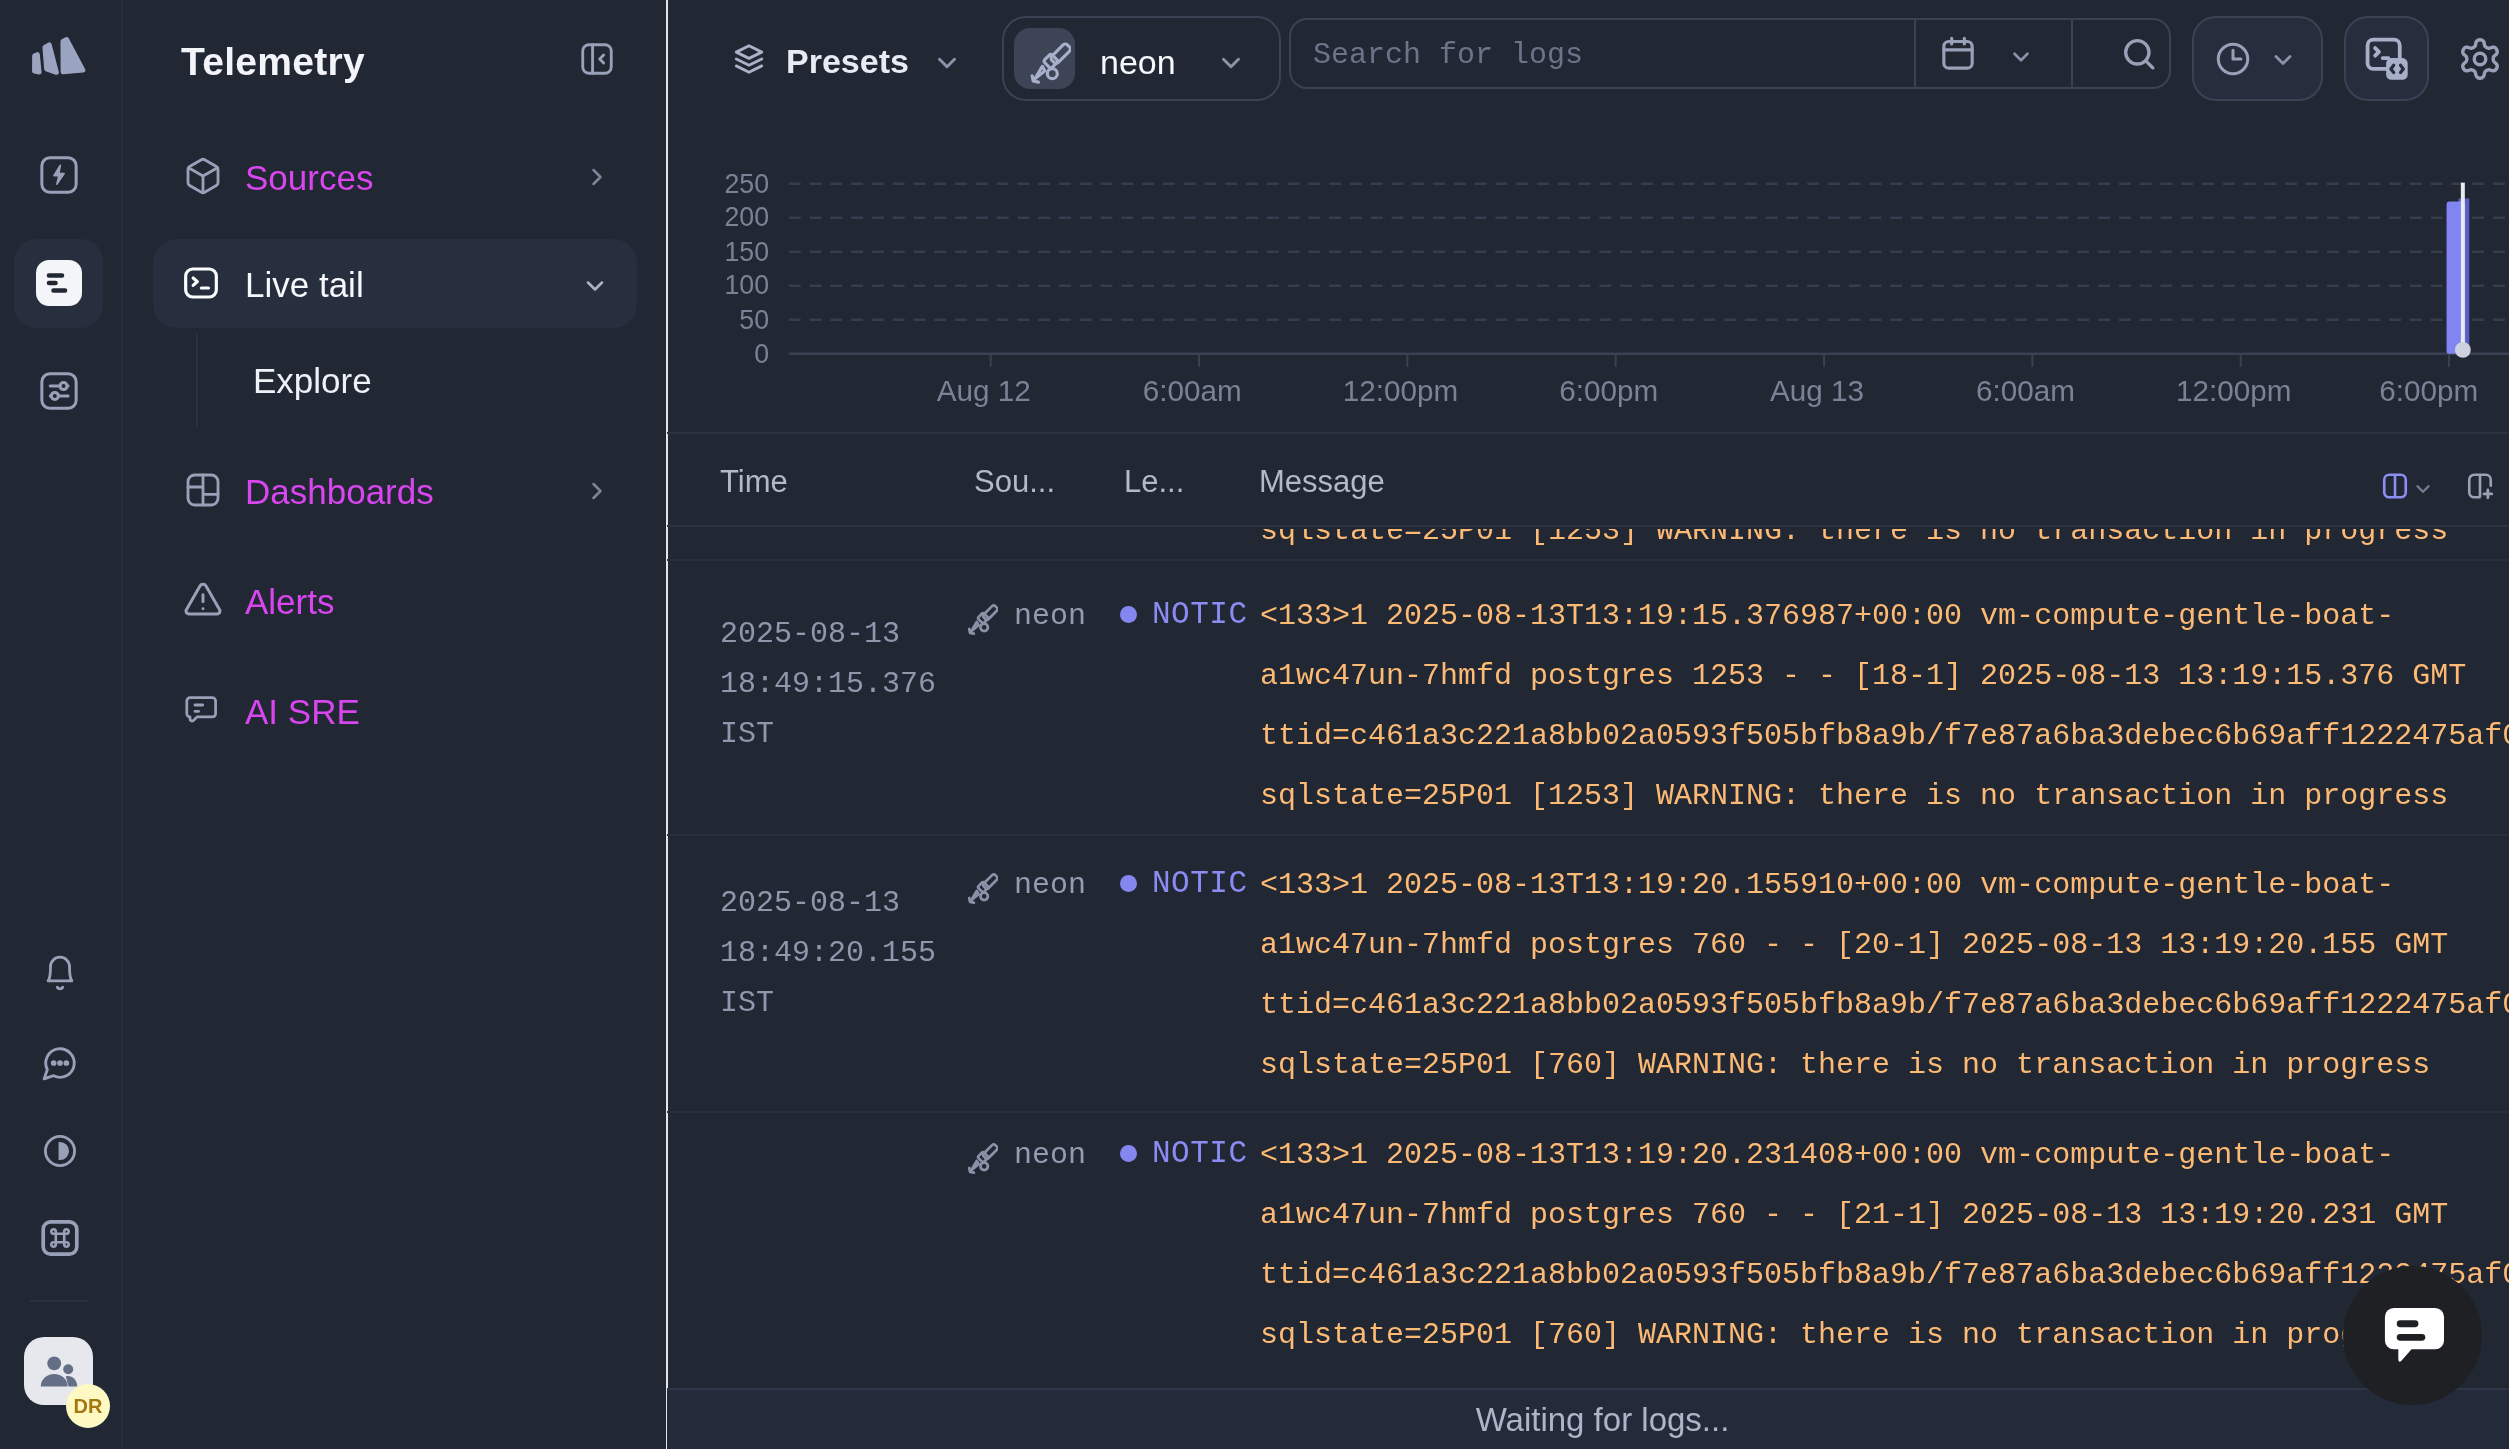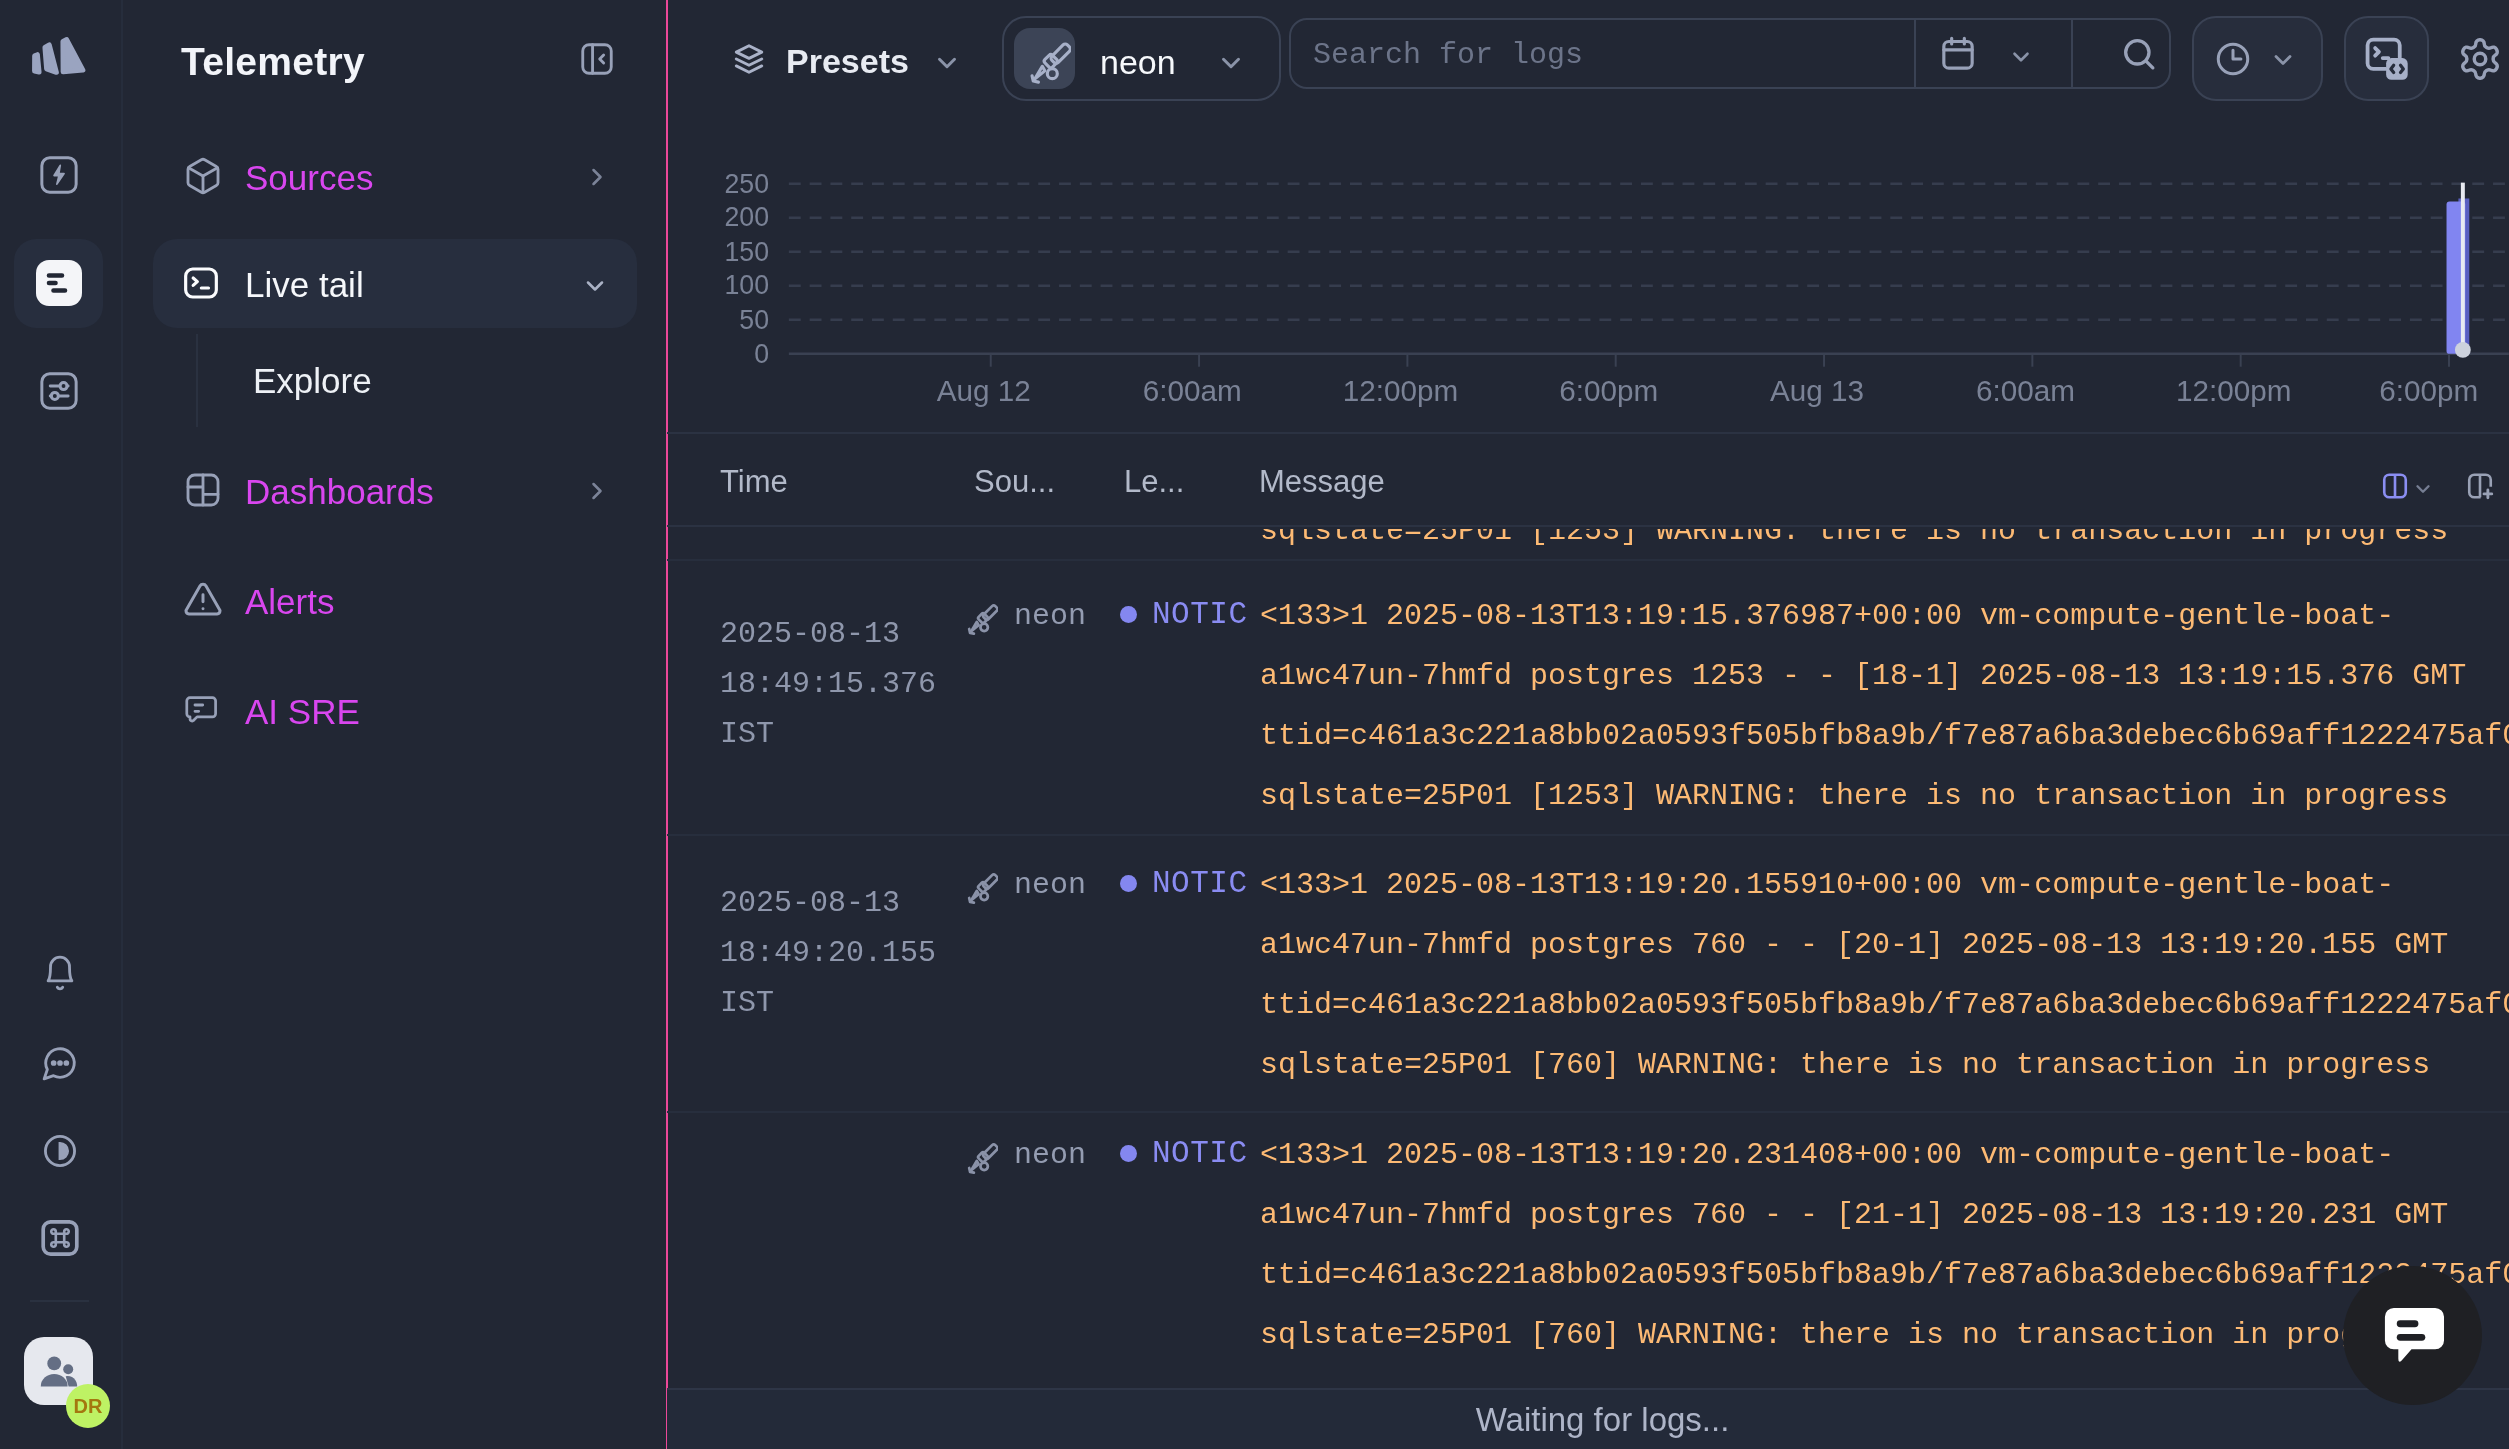--- a/index.html
+++ b/index.html
@@ -6,21 +6,21 @@
   html,body { width:2510px; height:1449px; background:#222734; overflow:hidden;
     font-family:"Liberation Sans", sans-serif; position:relative; }
   .abs { position:absolute; }
   .mono { font-family:"Liberation Mono", monospace; }
   svg { display:block; }
   
   #rail { position:absolute; left:0; top:0; width:123px; height:1449px;
     border-right:2px solid #262d3c; }
   
   #sidebar { position:absolute; left:125px; top:0; width:543px; height:1449px;
-    border-right:2px solid #ec4899; }
+    border-right:2px solid #e5e5e5; }
   .navtxt { font-size:35px; color:#d946ef; }
   
   .row { position:absolute; left:667px; right:0; border-bottom:2px solid #272e3d; }
   .t-col { position:absolute; left:53px; width:248px; font-family:"Liberation Mono",monospace;
     font-size:30px; line-height:50px; color:#8f97ac;margin-top:17px; }
   .src-col { position:absolute; left:294px; display:flex; align-items:center; height:48px; }
   .src-col span { font-family:"Liberation Mono",monospace; font-size:30px; color:#949cb1; margin-left:16px; }
   .lvl-col { position:absolute; left:453px; display:flex; align-items:center; height:44px; }
   .dot { width:17px; height:17px; border-radius:50%; background:#8487f0; }
   .lvl-col b { font-family:"Liberation Mono",monospace; font-size:31px; font-weight:normal;
@@ -81,21 +81,21 @@
   </svg>
   <div class="abs" style="left:30px;top:1300px;width:59px;height:2px;background:#2a3140"></div>
 
   <div class="abs" style="left:24px;top:1337px;width:69px;height:68px;background:#e6e8ee;border-radius:20px"></div>
   <svg class="abs" style="left:36px;top:1352px" width="46" height="40" viewBox="0 0 24 20" fill="#646e84">
     <circle cx="9.5" cy="5.5" r="3.6"></circle>
     <path d="M2.5 17.5 a7 6.5 0 0 1 14 0 z"></path>
     <circle cx="16.8" cy="8.6" r="2.6"></circle>
     <path d="M15.5 12.2 a5 5.3 0 0 1 6 5.3 h-4.5 z"></path>
   </svg>
-  <div class="abs" style="left:66px;top:1384px;width:44px;height:44px;background:#bef264;border-radius:50%;
+  <div class="abs" style="left:66px;top:1384px;width:44px;height:44px;background:#fef9c3;border-radius:50%;
        display:flex;align-items:center;justify-content:center;font-size:20px;font-weight:bold;color:#a4770f">DR</div>
 </div>
 <div id="sidebar">
   <div class="abs" style="left:56px;top:40px;font-size:39px;font-weight:700;color:#f2f4f9;letter-spacing:0.3px">Telemetry</div>
 
   <svg class="abs" style="left:453px;top:40px" width="38" height="38" viewBox="0 0 24 24" fill="none" stroke="#98a1b8" stroke-width="1.8" stroke-linecap="round" stroke-linejoin="round">
     <rect x="3" y="3" width="18" height="18" rx="4"></rect>
     <path d="M9.2 3 V21 M16.2 9.5 13.7 12 l2.5 2.5"></path>
   </svg>
 

